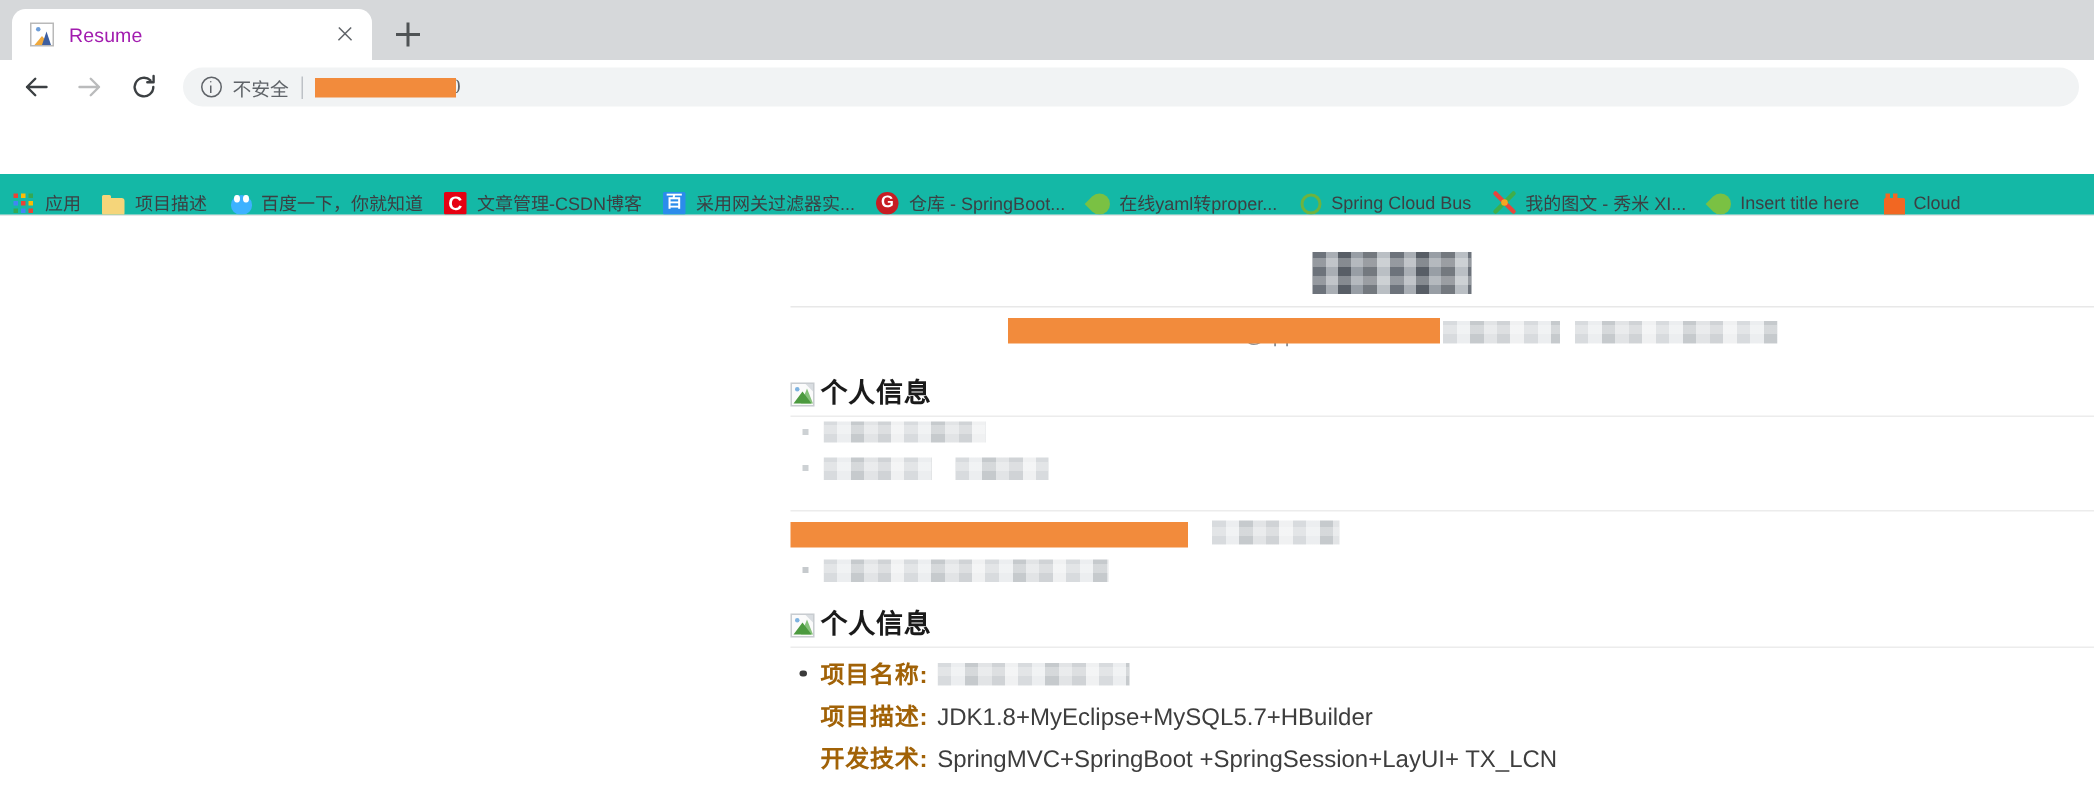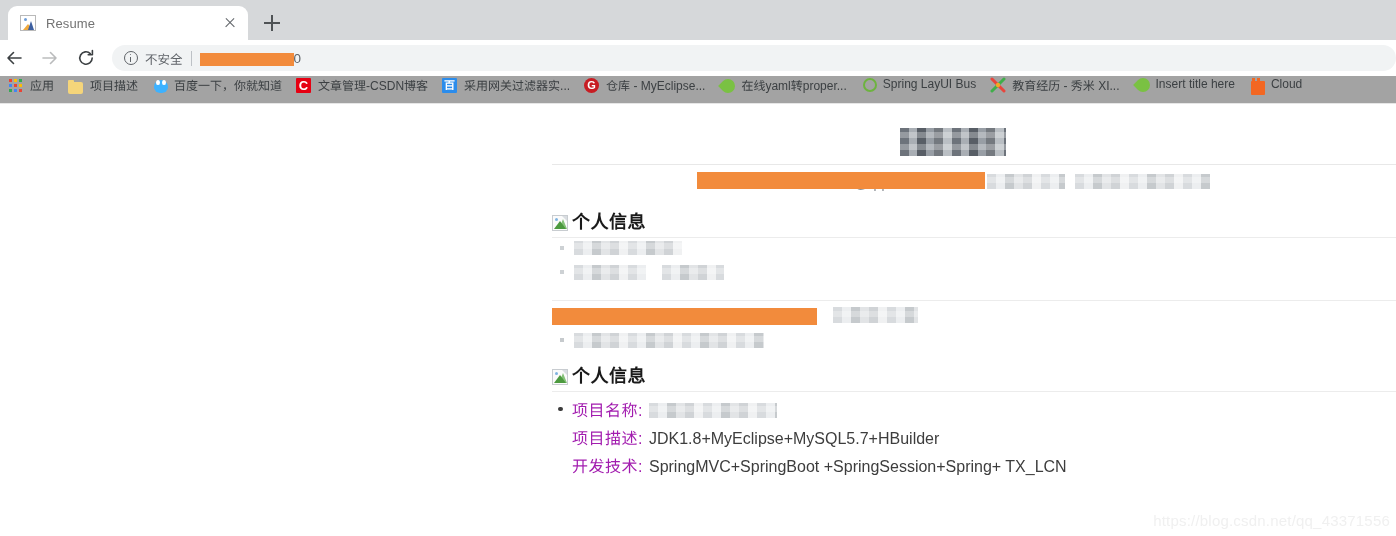--- a/index.html
+++ b/index.html
@@ -69,21 +69,21 @@
     border-bottom: 9px solid #3d5fa0;
   }
   .tab-favicon .brk3 {
     position: absolute; left: 3px; top: 2px;
     width: 3px; height: 3px;
     background: #6f9ed8;
     border-radius: 50%;
   }
   .tab-title {
     font-size: 13px;
-    color: #737373;
+    color: #a21caf;
     margin-left: 10px;
     flex: 1 1 auto;
     white-space: nowrap;
     overflow: hidden;
     text-overflow: ellipsis;
     letter-spacing: .1px;
   }
   .tab-close {
     width: 20px; height: 20px;
     flex: 0 0 20px;
@@ -115,22 +115,23 @@
   }
   .new-tab::before { left: 6px; top: 13.2px; width: 16px; height: 1.6px; }
   .new-tab::after  { left: 13.2px; top: 6px; width: 1.6px; height: 16px; }
 
   
   .toolbar {
     height: 36px;
     background: #ffffff;
     display: flex;
     align-items: center;
-    padding: 0 0;
+    padding: 0 10px;
     box-sizing: border-box;
+    font-family: Liberation Serif, serif;
   }
   .navbtn {
     width: 28px; height: 28px;
     margin-right: 8px;
     position: relative;
     flex: 0 0 28px;
     cursor: pointer;
   }
   .navbtn svg { position: absolute; left: 4px; top: 4px; }
   .navbtn.disabled svg { opacity: .35; }
@@ -198,28 +199,29 @@
     position: absolute;
     left: 0; top: 2px;
     width: 94px; height: 13px;
     background: #f28b3c;
   }
   .url-tail { color: #5f6368; }
 
   
   .bookmarks {
     height: 28px;
-    background: #a3a3a3;
+    background: #14b8a6;
     display: flex;
-    align-items: flex-start;
+    align-items: flex-end;
     padding: 0 8px;
     box-sizing: border-box;
     overflow: hidden;
     white-space: nowrap;
     border-bottom: 1px solid #e6e6e6;
+    margin-top: 40px;
   }
   .bm {
     display: flex;
     align-items: center;
     margin-right: 14px;
     flex: 0 0 auto;
     cursor: pointer;
   }
   .bm-label {
     font-size: 12px;
@@ -355,21 +357,21 @@
 
   
   .viewport {
     position: relative;
     height: 431px;
     background: #ffffff;
     overflow: hidden;
   }
   .doc {
     position: absolute;
-    left: 552px;
+    left: 527px;
     top: 0;
     right: 0;
     padding-top: 18px;
     font-family: "Liberation Sans", "DejaVu Sans", sans-serif;
     color: #333;
   }
 
   
   .hdr-name-row {
     height: 36px;
@@ -581,22 +583,22 @@
     background: #3b3b3b;
   }
   .kv {
     display: flex;
     align-items: baseline;
     font-size: 16px;
     line-height: 26px;
     color: #3b3b3b;
   }
   .kv .k {
-    font-weight: normal;
-    color: #a21caf;
+    font-weight: bold;
+    color: #a16207;
     white-space: nowrap;
     letter-spacing: .5px;
   }
   .kv .v {
     margin-left: 6px;
     color: #3d3d3d;
     white-space: nowrap;
   }
   .kv .vm {
     margin-left: 6px;
@@ -710,46 +712,46 @@
       <span class="bm-ico">
           <span class="ico-blue" style="position:absolute;left:0;top:1px">百</span>
         </span>
       <span class="bm-label">采用网关过滤器实...</span>
     </div>
 
     <div class="bm">
       <span class="bm-ico">
           <span class="ico-gitee" style="position:absolute;left:0;top:1px">G</span>
         </span>
-      <span class="bm-label">仓库 - MyEclipse...</span>
+      <span class="bm-label">仓库 - SpringBoot...</span>
     </div>
 
     <div class="bm">
       <span class="bm-ico">
           <span class="ico-leaf" style="position:absolute;left:1px;top:1px"></span>
         </span>
       <span class="bm-label">在线yaml转proper...</span>
     </div>
 
     <div class="bm">
       <span class="bm-ico">
           <span class="ico-spring" style="position:absolute;left:1px;top:1px"></span>
         </span>
-      <span class="bm-label">Spring LayUI Bus</span>
+      <span class="bm-label">Spring Cloud Bus</span>
     </div>
 
     <div class="bm">
       <span class="bm-ico ico-x">
         <svg width="16" height="16" viewBox="0 0 16 16">
           <path d="M2 2 L14 14" stroke="#e8453c" stroke-width="3" stroke-linecap="round"></path>
           <path d="M14 2 L2 14" stroke="#3fae4a" stroke-width="3" stroke-linecap="round"></path>
           <circle cx="8" cy="8" r="2.2" fill="#f5a623"></circle>
         </svg>
       </span>
-      <span class="bm-label">教育经历 - 秀米 XI...</span>
+      <span class="bm-label">我的图文 - 秀米 XI...</span>
     </div>
 
     <div class="bm">
       <span class="bm-ico">
           <span class="ico-leaf" style="position:absolute;left:1px;top:1px"></span>
         </span>
       <span class="bm-label">Insert title here</span>
     </div>
 
     <div class="bm">
@@ -831,21 +833,21 @@
           </li>
           <li>
             <div class="kv">
               <span class="k">项目描述:</span>
               <span class="v">JDK1.8+MyEclipse+MySQL5.7+HBuilder</span>
             </div>
           </li>
           <li>
             <div class="kv">
               <span class="k">开发技术:</span>
-              <span class="v">SpringMVC+SpringBoot +SpringSession+Spring+ TX_LCN</span>
+              <span class="v">SpringMVC+SpringBoot +SpringSession+LayUI+ TX_LCN</span>
             </div>
           </li>
         </ul>
       </div>
 
     </div>
 
     <div class="watermark">https://blog.csdn.net/qq_43371556</div>
   </div>
 

